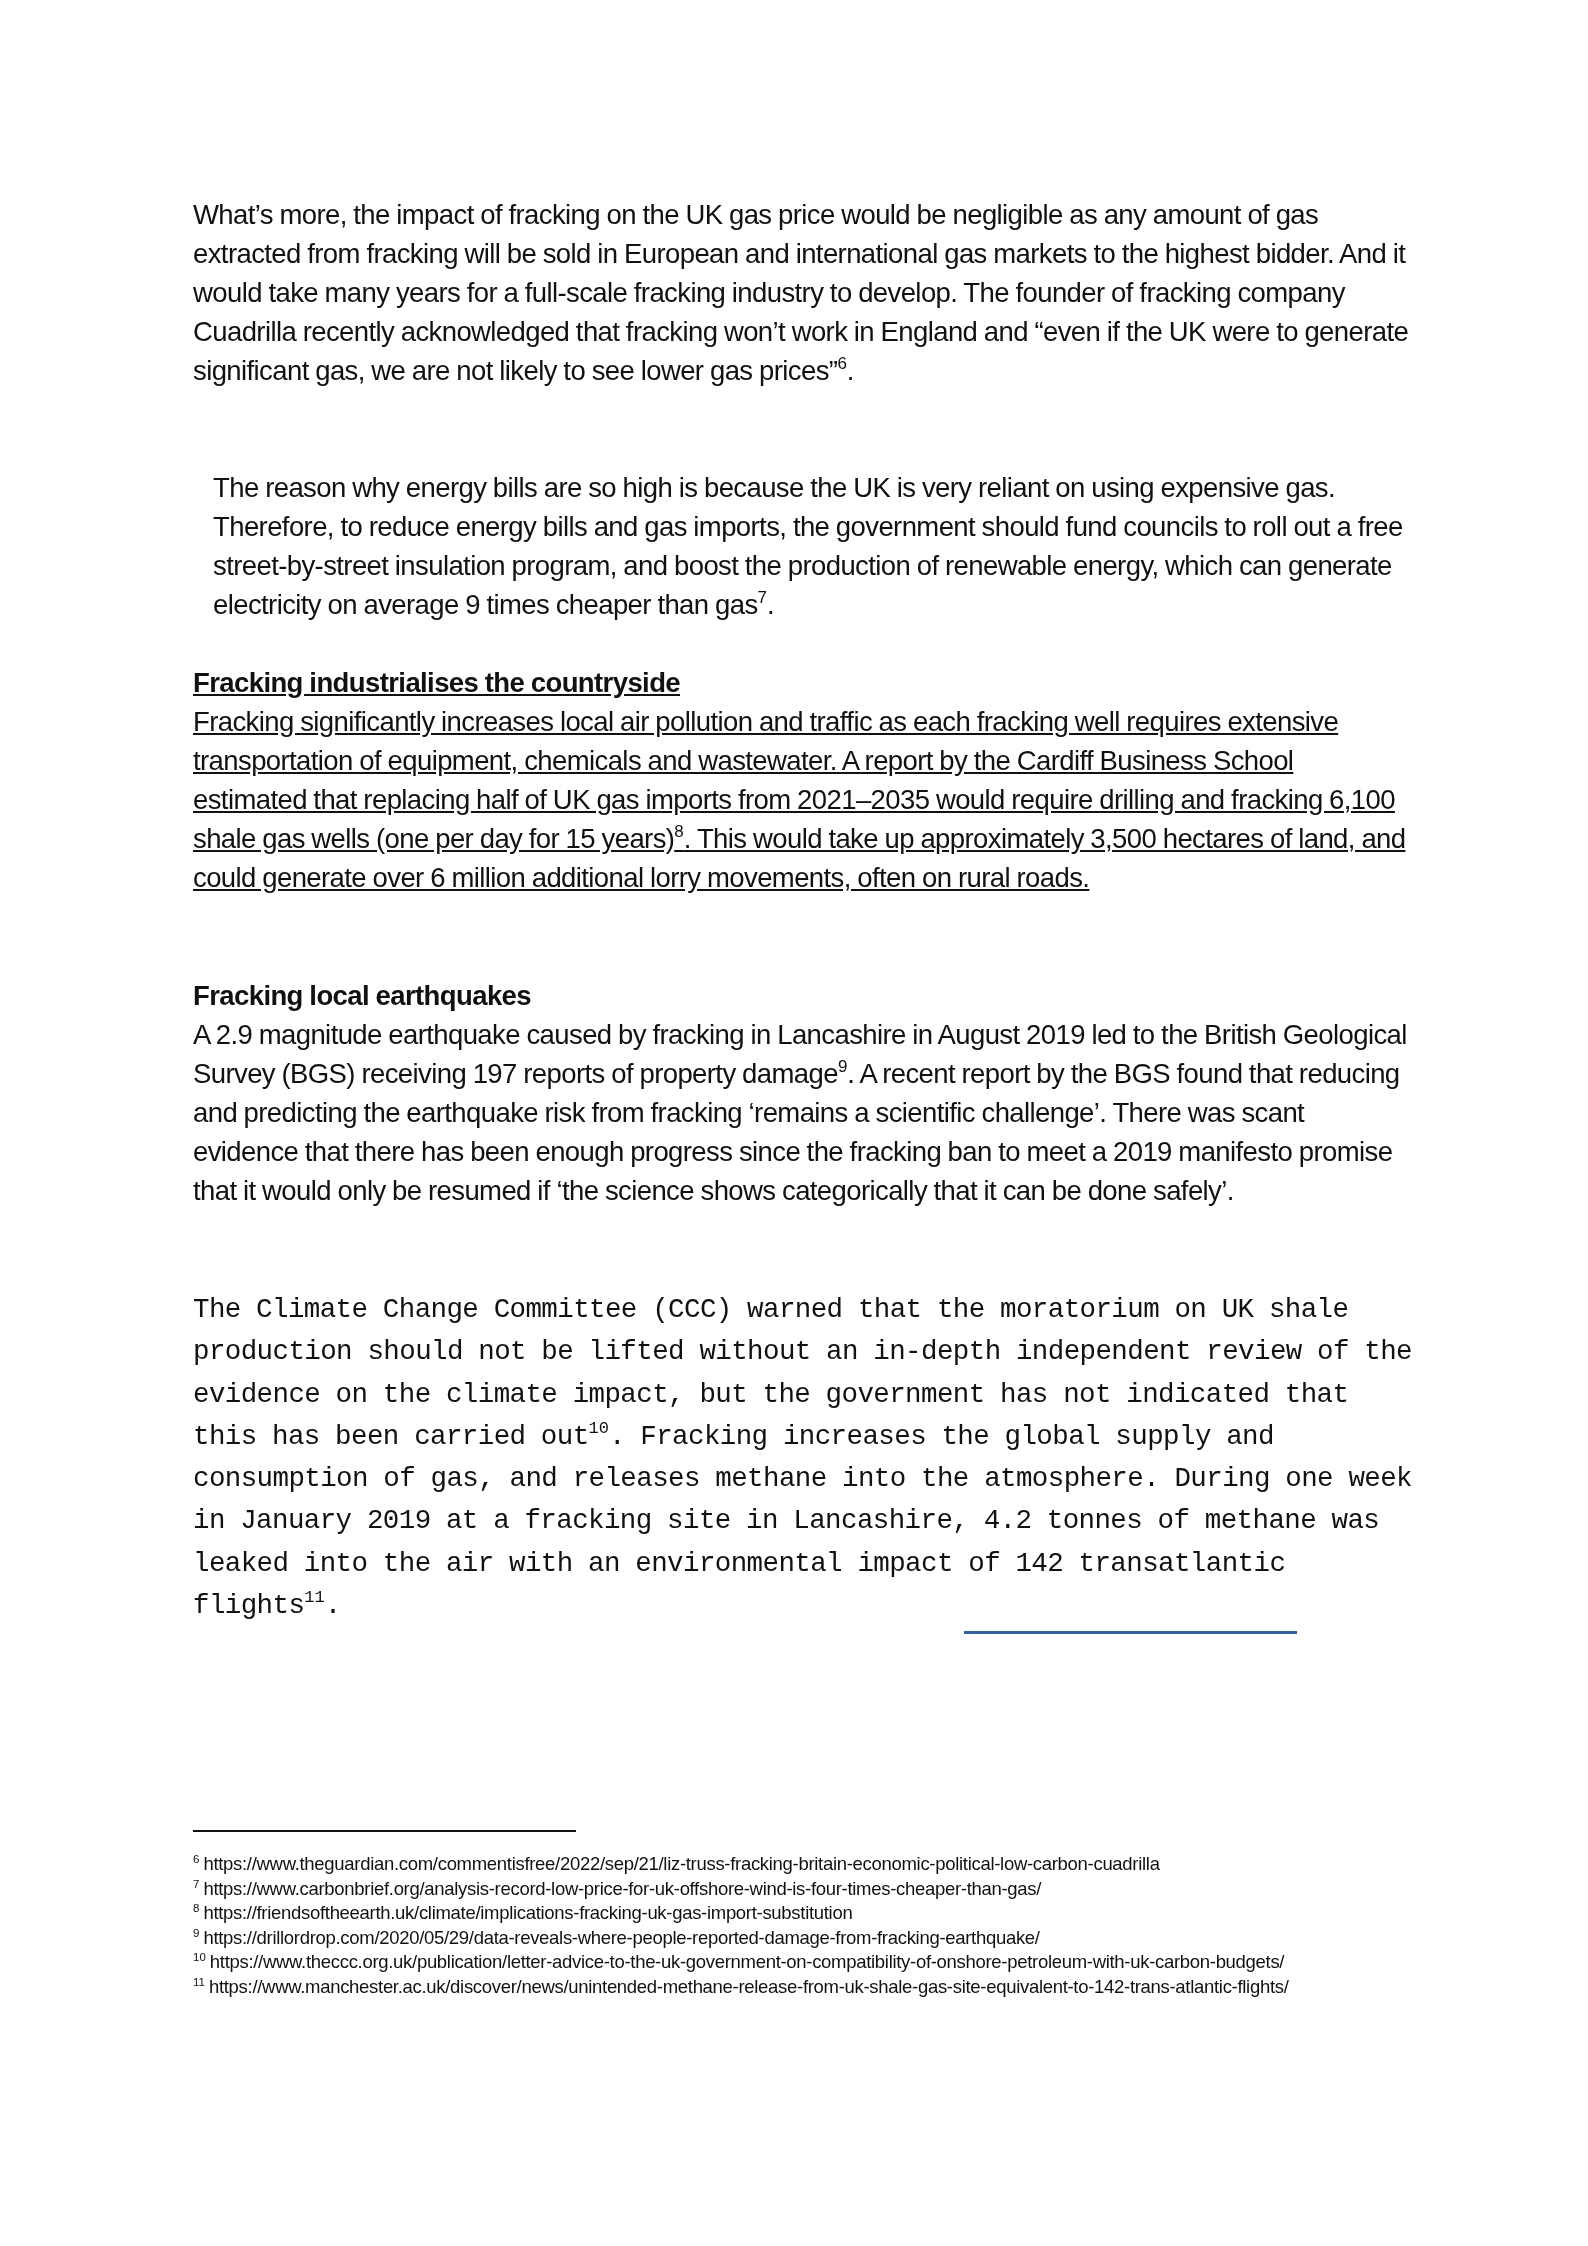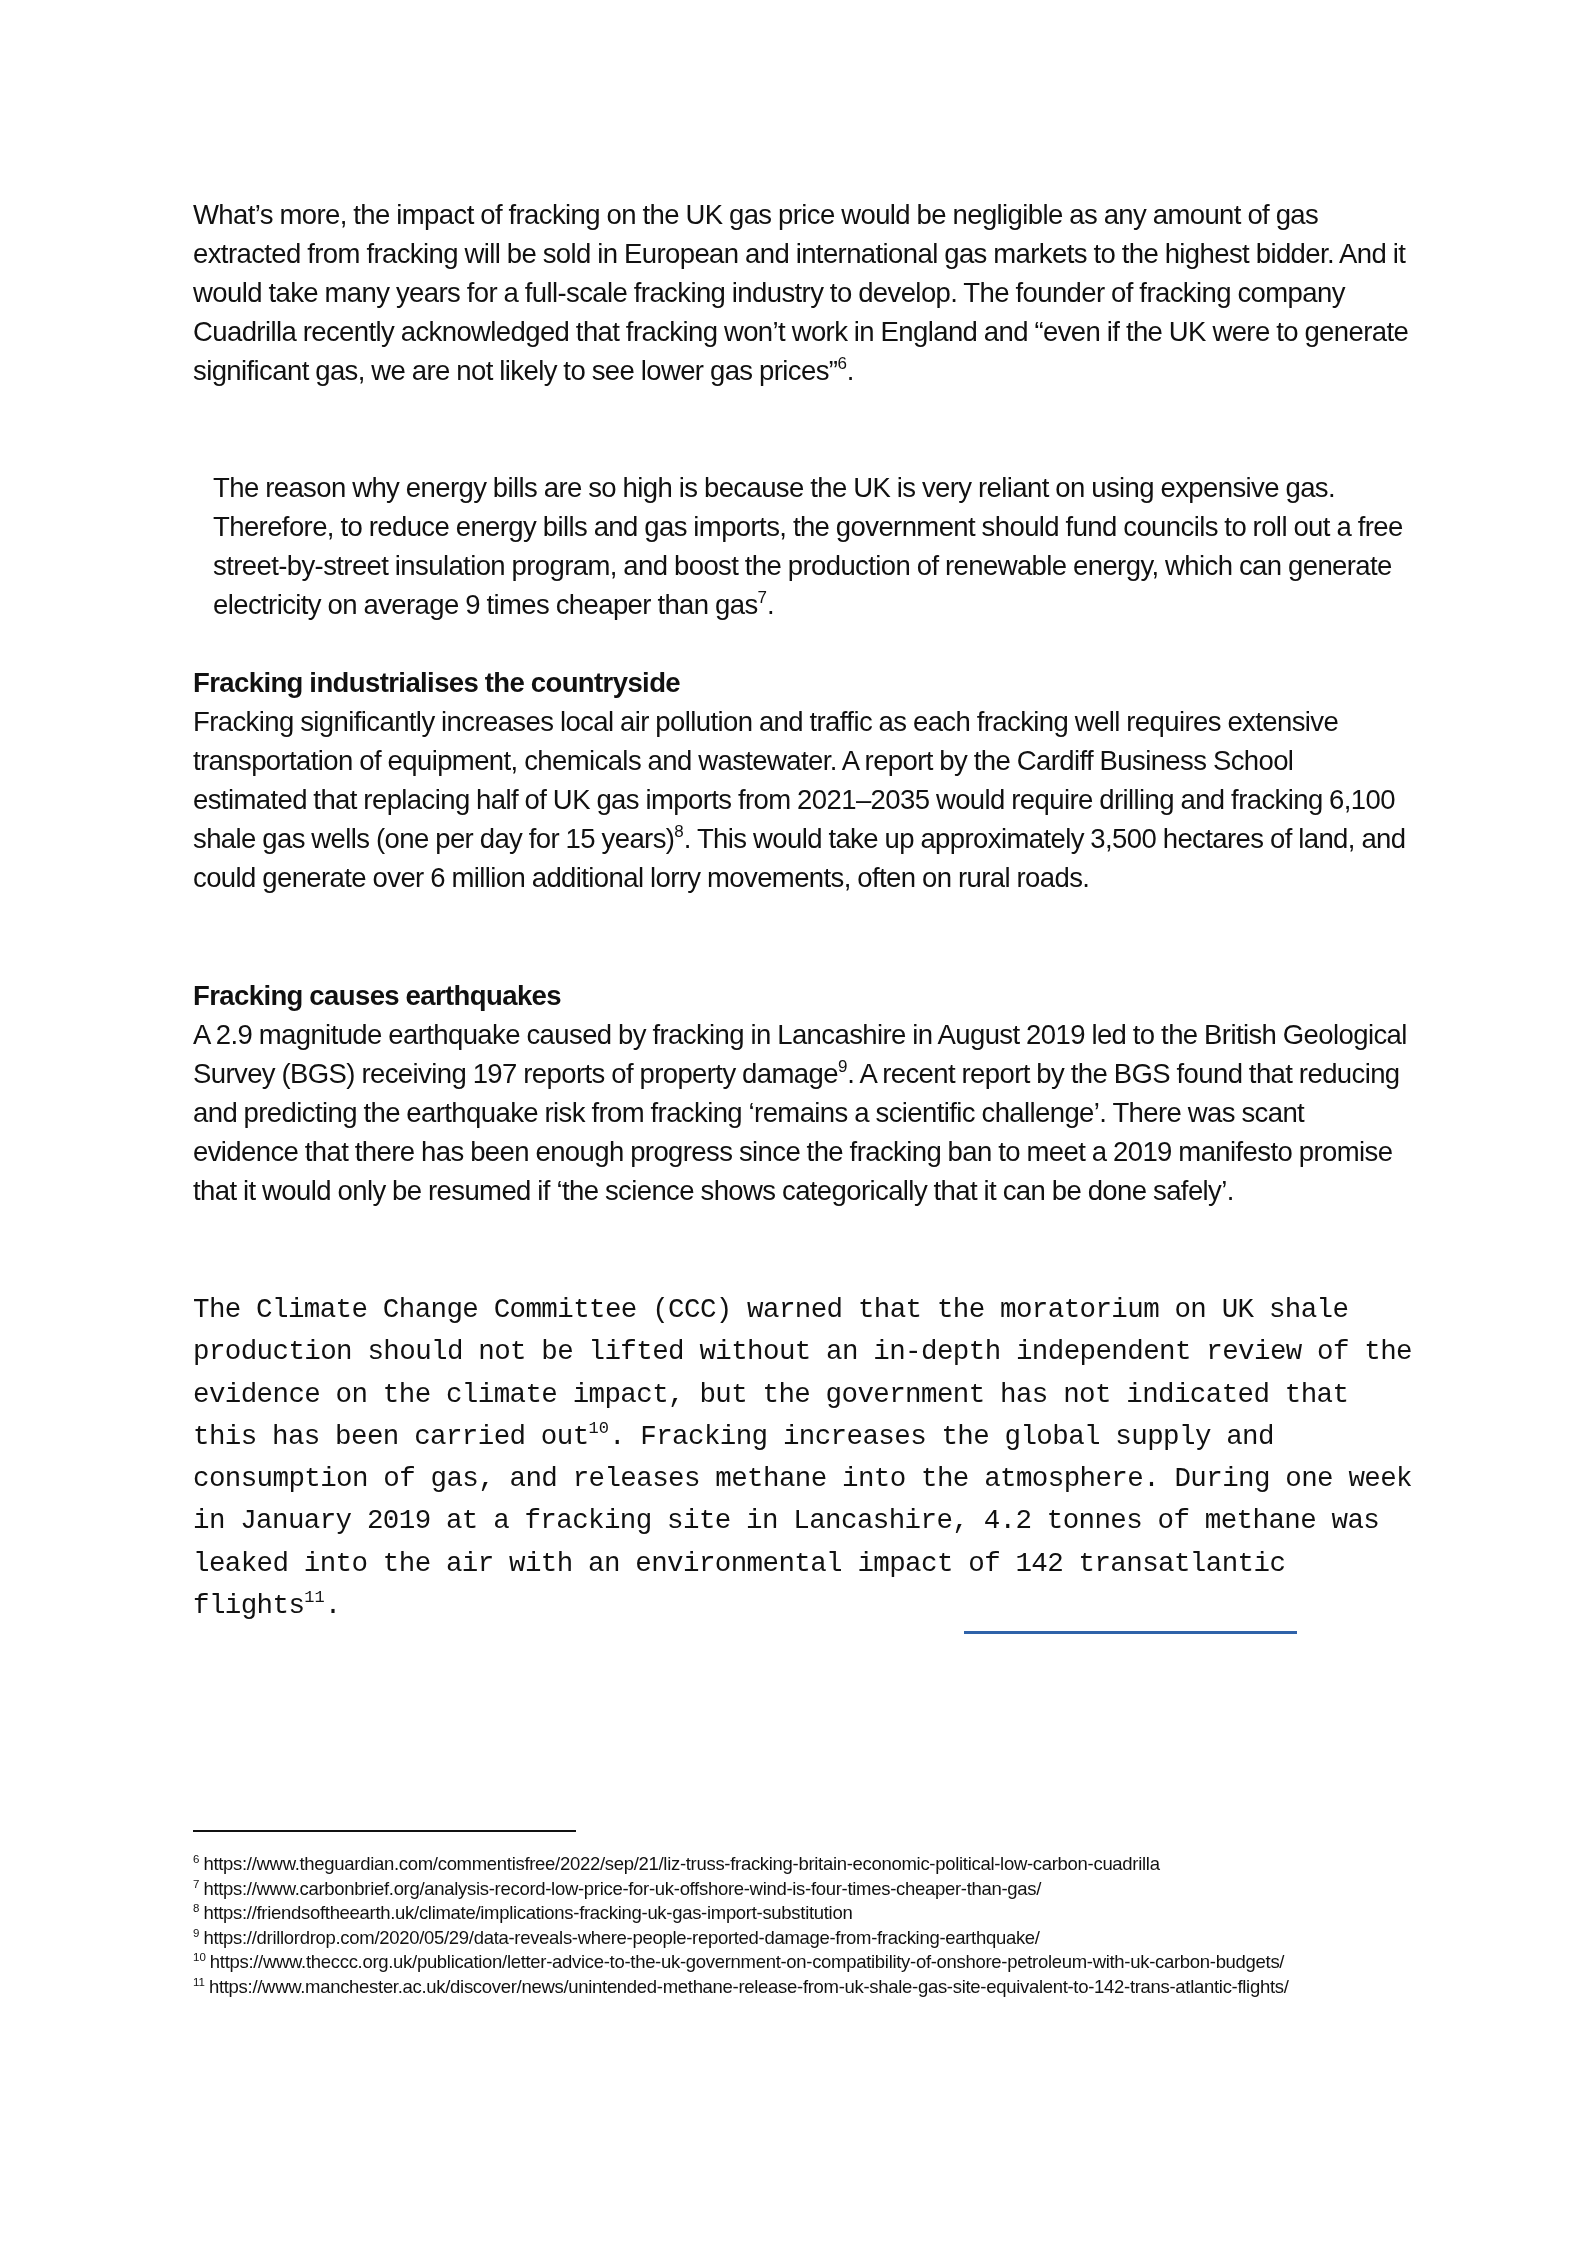--- a/index.html
+++ b/index.html
@@ -39,27 +39,27 @@
 <div class="page">
 
   <div class="block lh39" style="top:195px;">
     <p><span>What’s more, the impact of fracking on the UK gas price would be negligible as any amount of gas extracted from fracking will be sold in European and international gas markets to the highest bidder. And it would take many years for a full-scale fracking industry to develop. The founder of fracking company Cuadrilla recently acknowledged that fracking won’t work in England and “even if the UK were to generate significant gas, we are not likely to see lower gas prices”</span><sup>6</sup><span>.</span></p>
   </div>
 
   <div class="block lh39" style="top:468px;margin-left:20px;">
     <p><span>The reason why energy bills are so high is because the UK is very reliant on using expensive gas. Therefore, to reduce energy bills and gas imports, the government should fund councils to roll out a free street-by-street insulation program, and boost the production of renewable energy, which can generate electricity on average 9 times cheaper than gas</span><sup>7</sup><span>.</span></p>
   </div>
 
-  <div class="block lh39" style="top:663px;">
+  <div class="block lh39" style="top:663px;text-decoration:underline;">
     <span class="heading">Fracking industrialises the countryside</span>
     <p><span>Fracking significantly increases local air pollution and traffic as each fracking well requires extensive transportation of equipment, chemicals and wastewater. A report by the Cardiff Business School estimated that replacing half of UK gas imports from 2021–2035 would require drilling and fracking 6,100 shale gas wells (one per day for 15 years)</span><sup>8</sup><span>. This would take up approximately 3,500 hectares of land, and could generate over 6 million additional lorry movements, often on rural roads.</span></p>
   </div>
 
   <div class="block lh39" style="top:976px;">
-    <span class="heading">Fracking causes earthquakes</span>
+    <span class="heading">Fracking local earthquakes</span>
     <p><span>A 2.9 magnitude earthquake caused by fracking in Lancashire in August 2019 led to the British Geological Survey (BGS) receiving 197 reports of property damage</span><sup>9</sup><span>. A recent report by the BGS found that reducing and predicting the earthquake risk from fracking ‘remains a scientific challenge’. There was scant evidence that there has been enough progress since the fracking ban to meet a 2019 manifesto promise that it would only be resumed if ‘the science shows categorically that it can be done safely’.</span></p>
   </div>
 
   <div class="block" style="top:1288px;">
     <p class="lh42" style="margin-top:1px;"><span>The Climate Change Committee (CCC) warned that the moratorium on UK shale production should not be lifted without an in-depth independent review of the evidence on the climate impact, but the government has not indicated that this has been carried out</span><sup>10</sup><span>. Fracking increases the global supply and consumption of gas, and releases methane into the atmosphere. During one week in January 2019 at a fracking site in Lancashire, 4.2 tonnes of methane was leaked into the air with an environmental impact of 142 transatlantic flights</span><sup>11</sup><span>.</span></p>
   </div>
 
   <div class="blue-rule"></div>
 
   <div class="fn-rule"></div>

